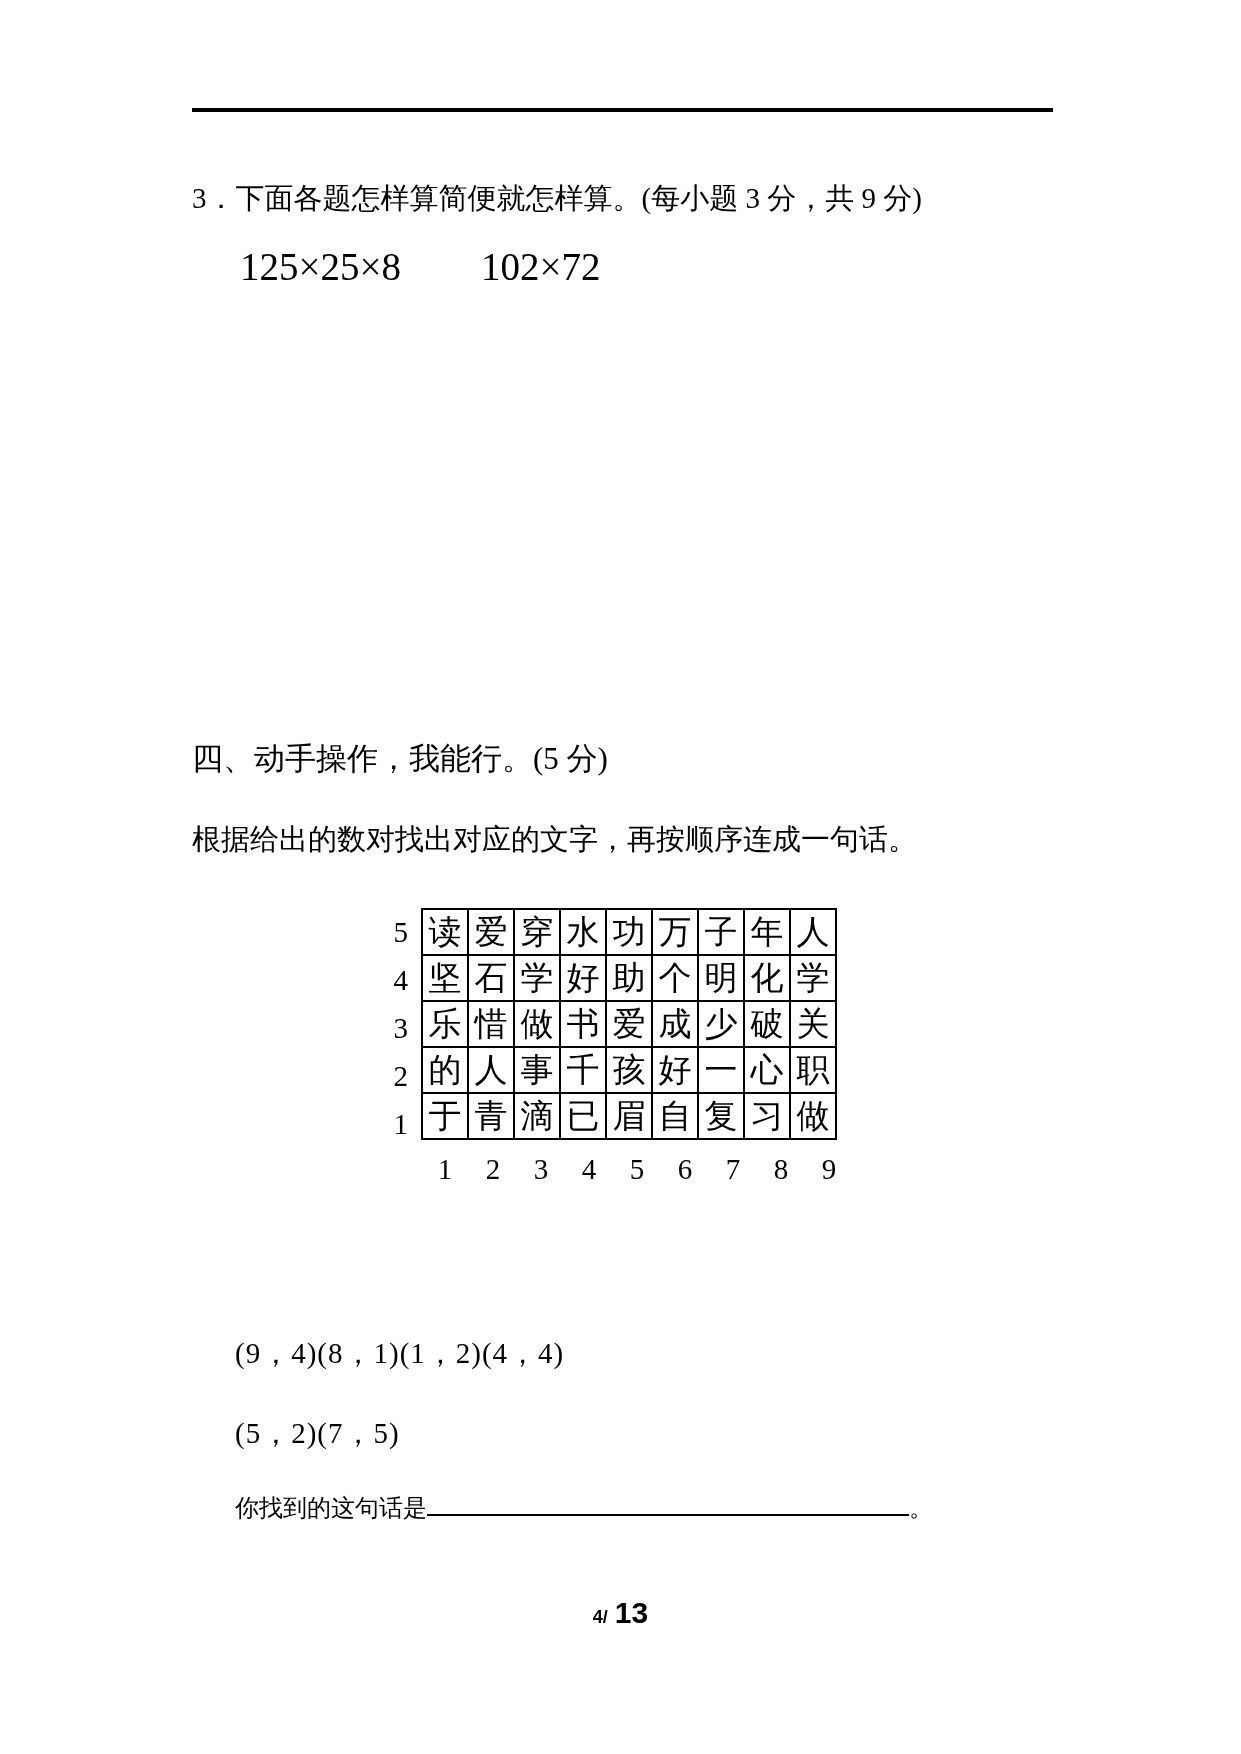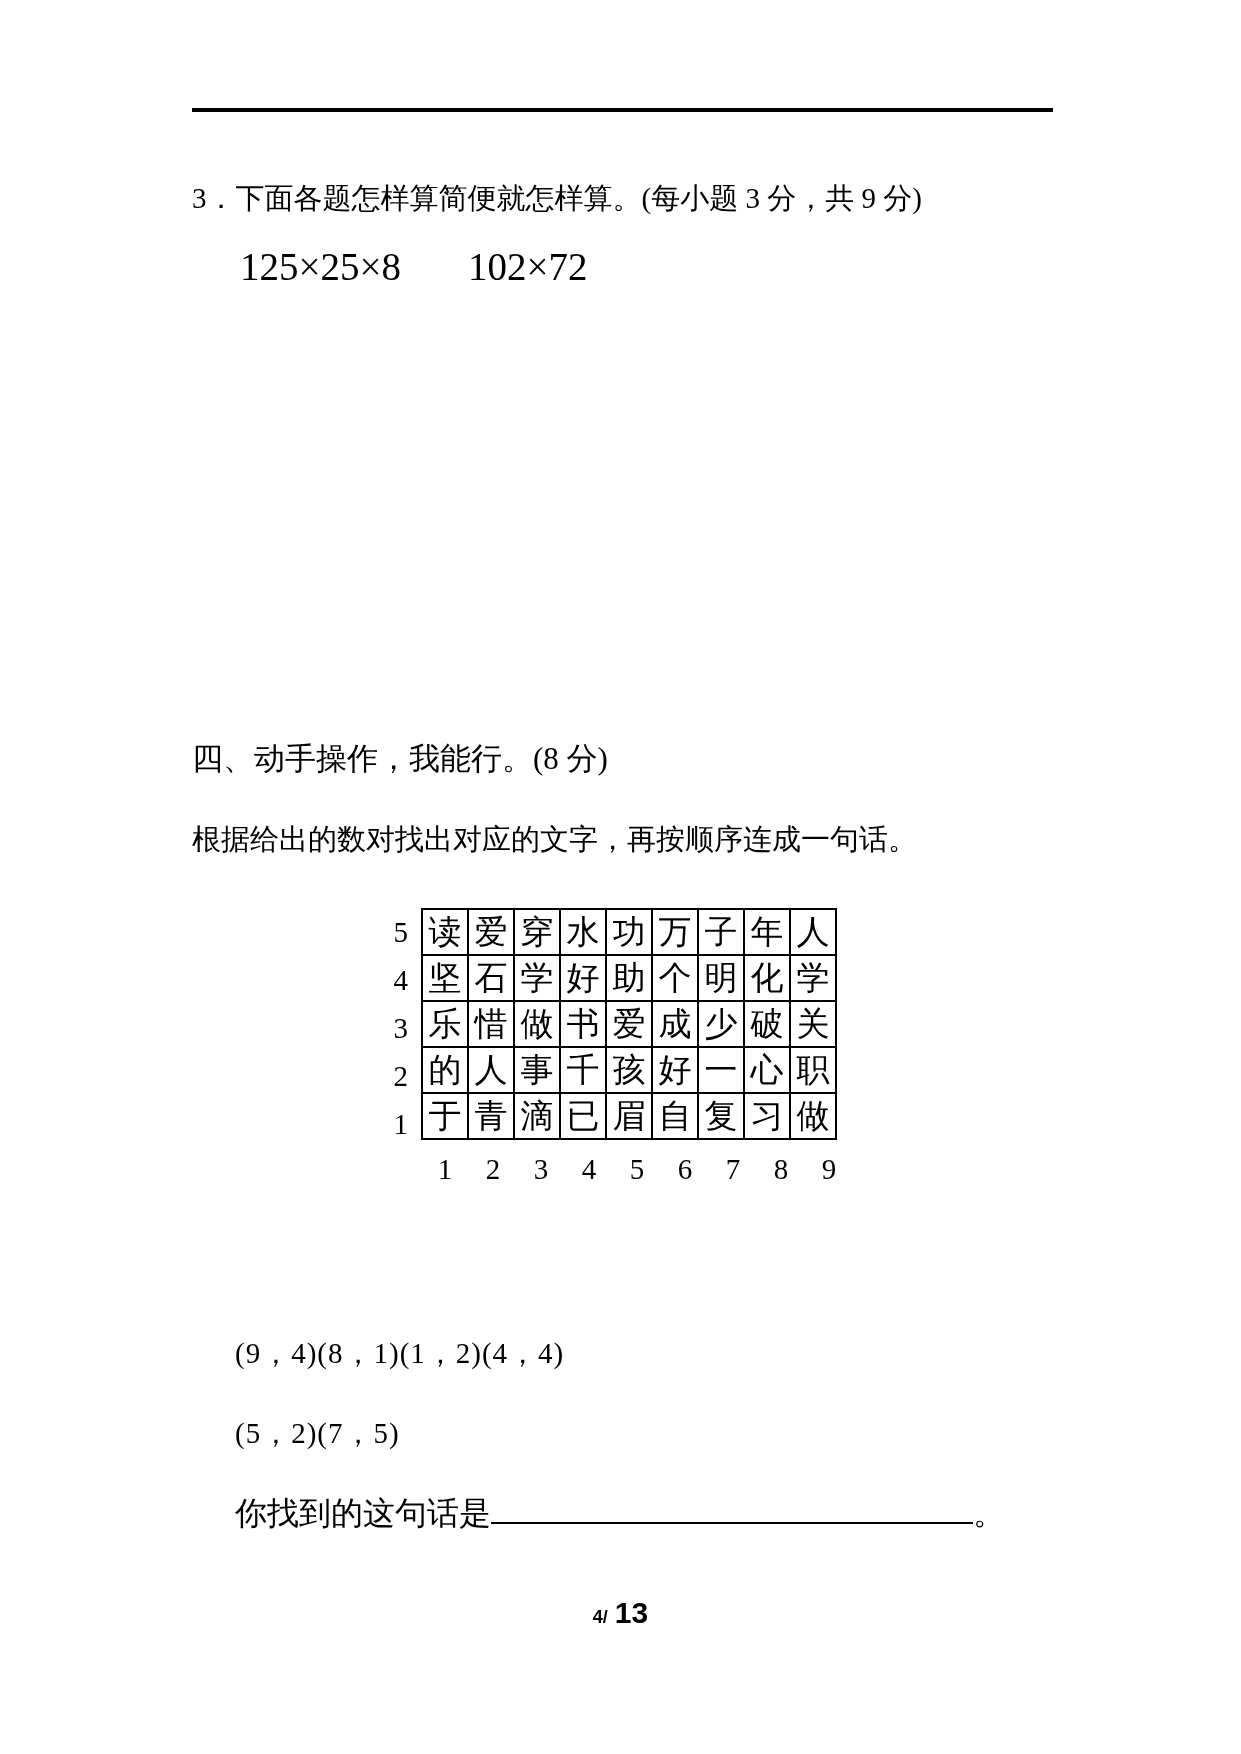--- a/index.html
+++ b/index.html
@@ -34,21 +34,21 @@
     white-space: nowrap;
     text-align: right;
   }
   .expr {
     position: absolute;
     top: 244px;
     font-size: 39px;
     white-space: nowrap;
   }
   .expr-1 { left: 240px; }
-  .expr-2 { left: 468px; }
+  .expr-2 { left: 481px; }
   .expr-3 { left: 690px; }
   .sec4-heading {
     position: absolute;
     left: 192px;
     top: 738px;
     font-size: 31px;
     white-space: nowrap;
   }
   .sec4-instruction {
     position: absolute;
@@ -97,21 +97,21 @@
     letter-spacing: 1px;
     white-space: nowrap;
   }
   .pairs-1 { top: 1249px; }
   .pairs-2 { top: 1334px; }
   .pairs-3 { top: 1414px; }
   .answer-line {
     position: absolute;
     left: 235px;
     top: 1492px;
-    font-size: 32px;
+    font-size: 24px;
     white-space: nowrap;
   }
   .answer-blank {
     display: inline-block;
     width: 482px;
     border-bottom: 2px solid #000000;
   }
   .footer {
     position: absolute;
     left: 0;
@@ -137,21 +137,21 @@
 
 <div class="page">
 
   <div class="top-rule"></div>
 
   <div class="q3-title">3．下面各题怎样算简便就怎样算。(每小题 3 分，共 9 分)</div>
 
   <div class="expr expr-1">125×25×8</div>
   <div class="expr expr-2">102×72</div>
 
-  <div class="sec4-heading">四、动手操作，我能行。(8 分)</div>
+  <div class="sec4-heading">四、动手操作，我能行。(5 分)</div>
   <div class="sec4-instruction">根据给出的数对找出对应的文字，再按顺序连成一句话。</div>
 
   <div class="row-label" style="top:908px">5</div>
   <div class="row-label" style="top:956px">4</div>
   <div class="row-label" style="top:1004px">3</div>
   <div class="row-label" style="top:1052px">2</div>
   <div class="row-label" style="top:1100px">1</div>
 
   <table class="char-grid">
     <tbody>

